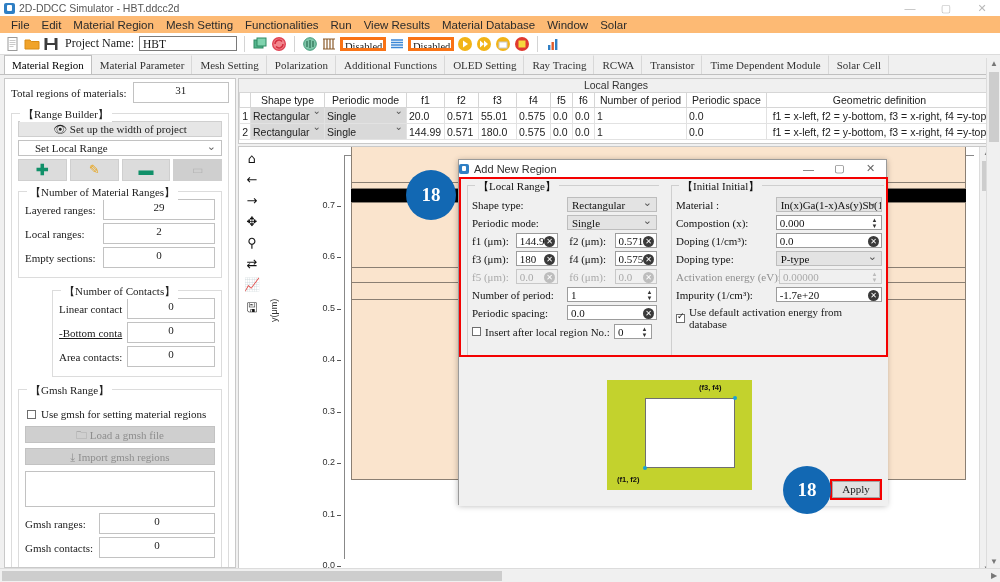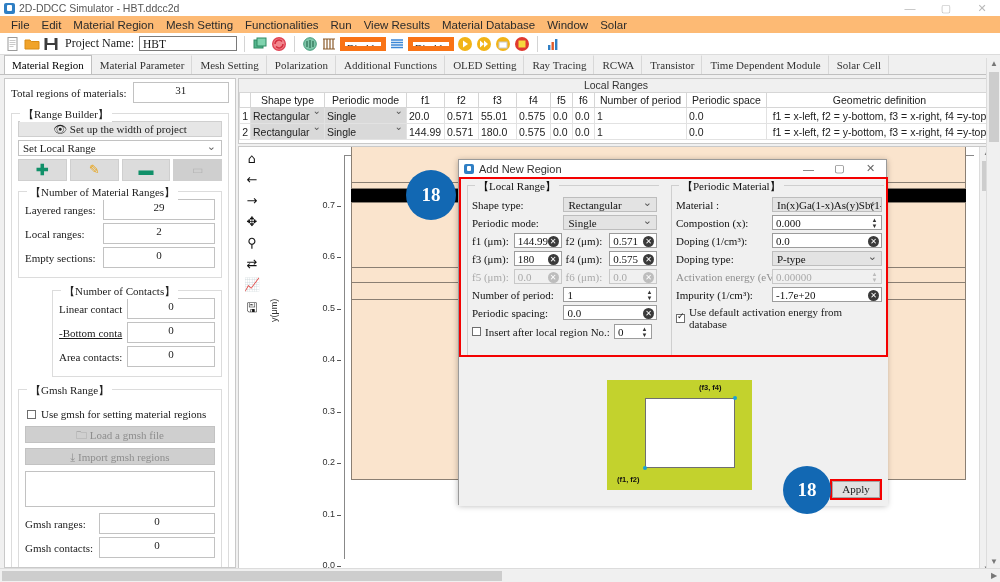--- a/index.html
+++ b/index.html
@@ -41,21 +41,21 @@
 
   
   #toolbar {
     height:22px; background:#fff; display:flex; align-items:center;
     padding-left:5px; gap:3px; border-bottom:1px solid #dcdcdc;
   }
   .tb-ico { width:16px; height:16px; position:relative; flex:none; }
   .tb-sep { width:1px; height:16px; background:#d4d4d4; margin:0 4px; flex:none; }
   .tb-label {
     font-family:"Liberation Serif", serif; font-size:10.5px;
-    border:5px solid #f97316; background:#fff; padding:0 2px; height:14px;
+    border:3px solid #f97316; background:#fff; padding:0 2px; height:14px;
     line-height:13px; width:46px; overflow:hidden; white-space:nowrap;
     text-align:left; flex:none;
   }
   #pname-label{ font-family:"Liberation Serif", serif; font-size:12px; margin:0 2px 0 3px; }
   #pname-input{
     width:98px; height:15px; border:1px solid #7a7a7a; background:#fff;
     font-family:"Liberation Serif", serif; font-size:11.5px; padding:0 3px;
     line-height:14px;
   }
 
@@ -92,21 +92,21 @@
   .group > .gtitle {
     position:absolute; top:-7px; left:8px; background:#fff; padding:0 3px;
     font-size:11px; color:#222; white-space:nowrap;
   }
   .btnwide {
     background:#e6e6e6; border:1px solid #cfcfcf; height:16px; line-height:15px;
     font-size:11px; text-align:center; margin:3px 6px; color:#222;
   }
   .combo {
     background:#fff; border:1px solid #c2c2c2; height:16px; line-height:15px;
-    font-size:11px; margin:3px 6px; padding-left:4px; position:relative; color:#222;
+    font-size:11px; margin:3px 6px; padding-left:16px; position:relative; color:#222;
   }
   .combo:after{
     content:"⌄"; position:absolute; right:5px; top:-2px; font-size:11px; color:#666;
   }
   .iconbtnrow { display:flex; gap:3px; margin:3px 6px; }
   .iconbtn {
     flex:1; height:22px; background:#dcdcdc; border:1px solid #cfcfcf;
     display:flex; align-items:center; justify-content:center;
   }
   .iconbtn.dim { background:#cfcfcf; }
@@ -193,21 +193,21 @@
                font-size:8px; color:#777; line-height:14px; }
 
   
   #dialog {
     position:absolute; left:458px; top:159px; width:429px; height:346px;
     background:#f0f0f0; border:1px solid #9a9a9a; box-shadow:0 1px 6px rgba(0,0,0,.28);
     z-index:50;
   }
   #dlgtitle {
     height:17px; background:#fff; display:flex; align-items:center;
-    padding-left:5px; font-family:"Liberation Sans", sans-serif;
+    font-family:"Liberation Sans", sans-serif;
     font-size:11px; color:#333; position:relative;
   }
   #dlgtitle .app-ico2 {
     width:10px; height:10px; background:#2f7fc4; border-radius:2px; margin-right:5px;
     position:relative; flex:none;
   }
   #dlgtitle .app-ico2:after{
     content:""; position:absolute; left:3px; top:2px; width:4px; height:5px;
     background:#fff; border-radius:1px;
   }
@@ -222,21 +222,21 @@
   #dlgcolL { left:0; width:204px; }
   #dlgcolR { left:204px; width:225px; }
   .fieldset {
     border:1px solid #cfcfcf; border-right:none; border-bottom:none;
     height:100%; position:relative; padding-top:9px;
   }
   .fieldset > .fstitle {
     position:absolute; top:-7px; left:7px; background:#f0f0f0; padding:0 3px;
     font-size:11px; color:#111; white-space:nowrap;
   }
-  .drow { display:flex; align-items:center; height:17px; margin:1px 2px 1px 4px; gap:0; }
+  .drow { display:flex; align-items:center; height:17px; margin:1px 2px 1px 4px; gap:7px; }
   .dlabel { font-size:11px; white-space:nowrap; color:#111; }
   .dcombo {
     background:#e3e3e3; border:1px solid #bdbdbd; height:15px; line-height:14px;
     font-size:11px; padding-left:4px; position:relative; color:#111; overflow:hidden;
     white-space:nowrap;
   }
   .dcombo:after{ content:"⌄"; position:absolute; right:4px; top:-3px; font-size:11px; color:#555; }
   .dinput {
     background:#fff; border:1px solid #9c9c9c; height:15px; line-height:14px;
     font-size:11px; padding-left:3px; position:relative; color:#111;
@@ -721,21 +721,21 @@
           <div class="dinput" style="width:38px;margin-left:4px;">
             <span>0</span>
             <span class="spin">▲<br>▼</span>
           </div>
         </div>
       </div>
     </div>
 
     <div class="dlgcol" id="dlgcolR">
       <div class="fieldset">
-        <div class="fstitle">【Periodic Material】</div>
+        <div class="fstitle">【Initial Initial】</div>
 
         <div class="drow">
           <span class="dlabel" style="width:96px;">Material :</span>
           <div class="dcombo" style="width:110px;">In(x)Ga(1-x)As(y)Sb(1-y)</div>
         </div>
 
         <div class="drow">
           <span class="dlabel" style="width:96px;">Compostion (x):</span>
           <div class="dinput" style="width:110px;">
             <span>0.000</span>

